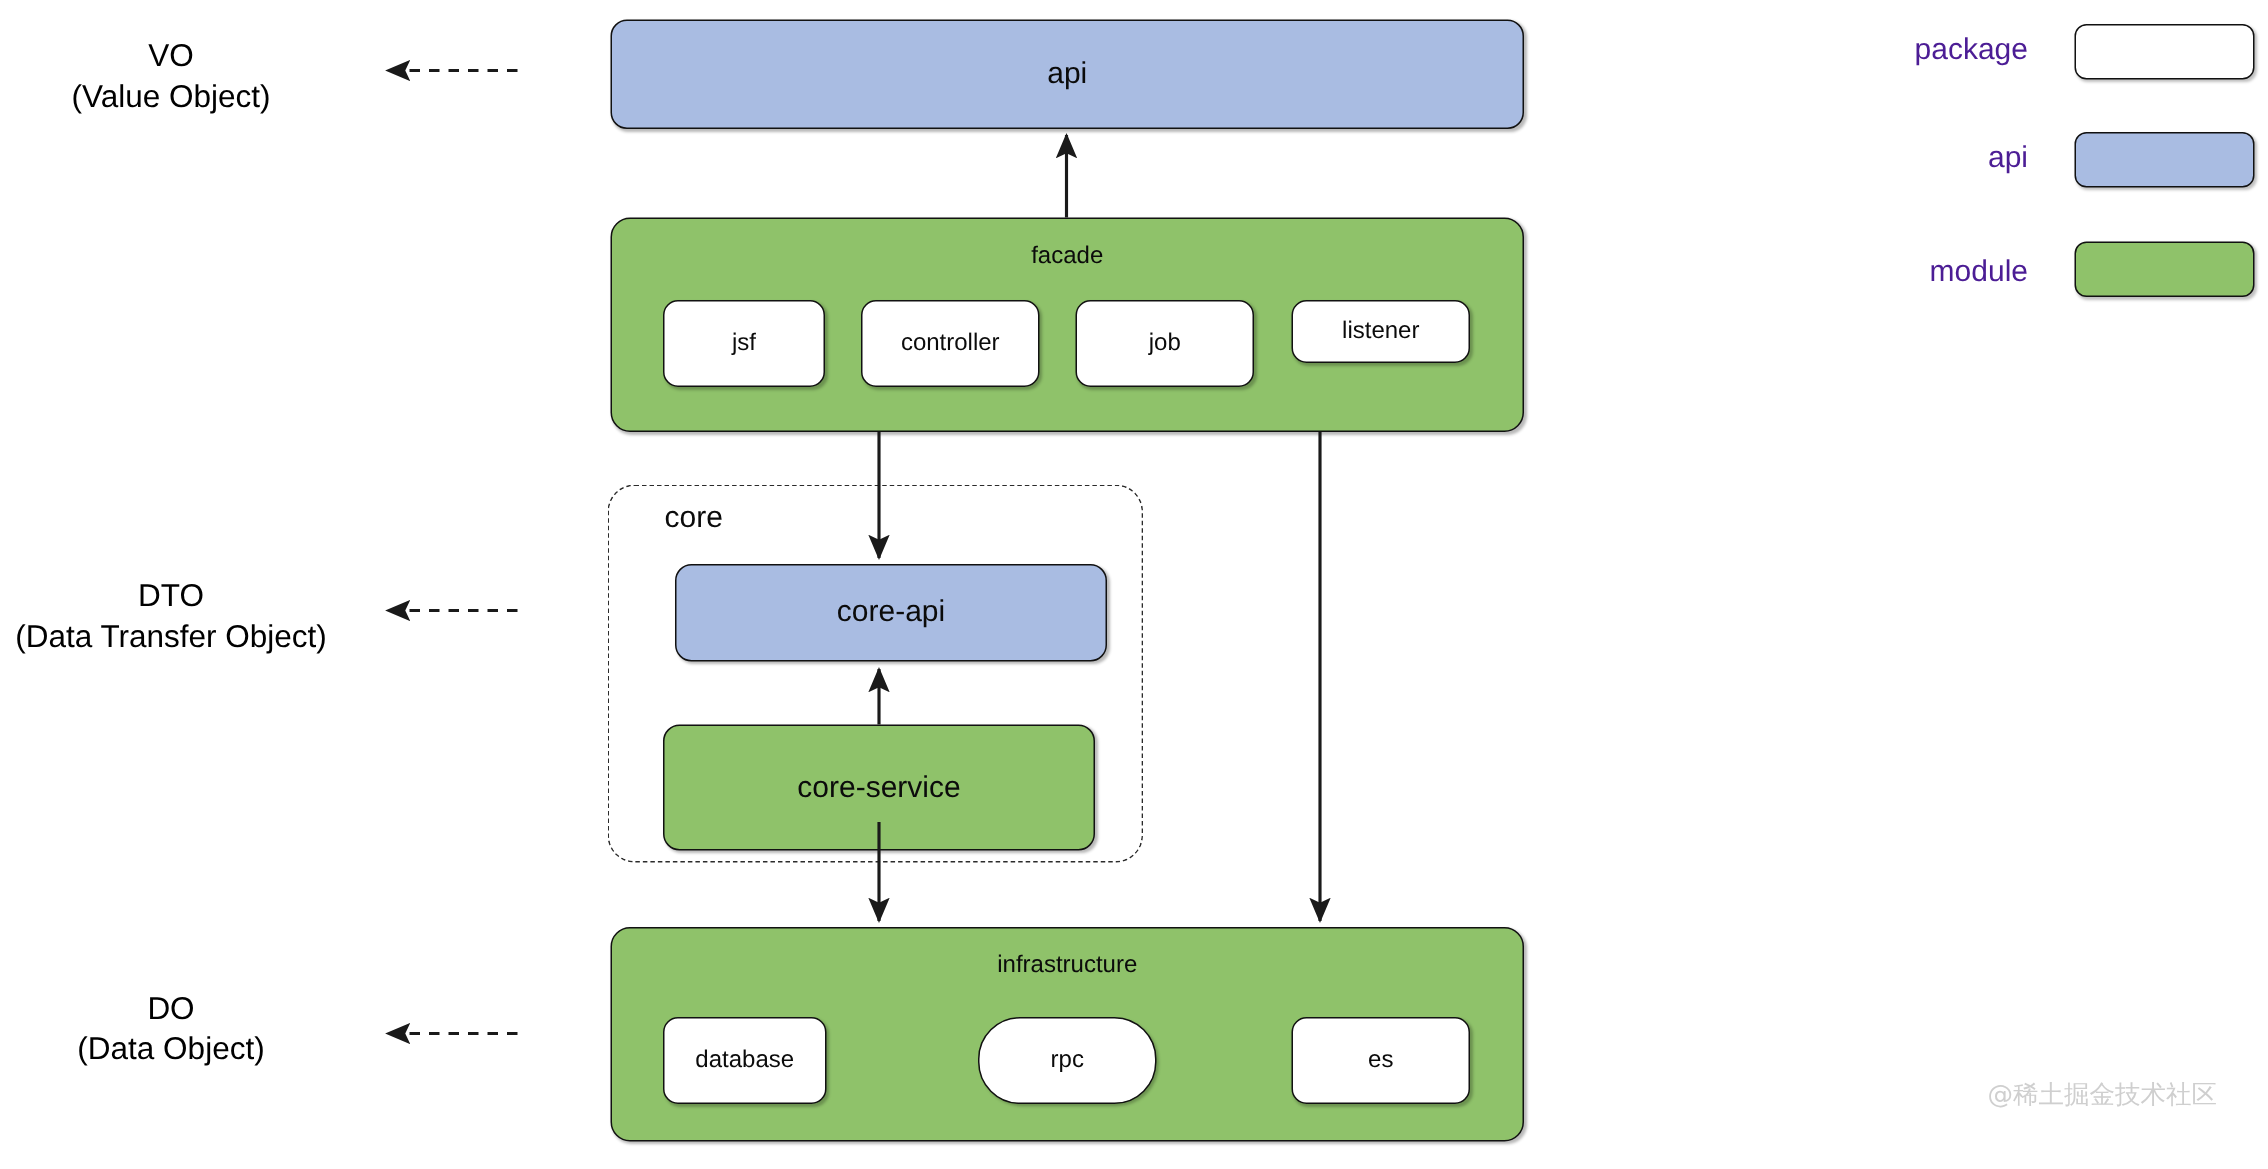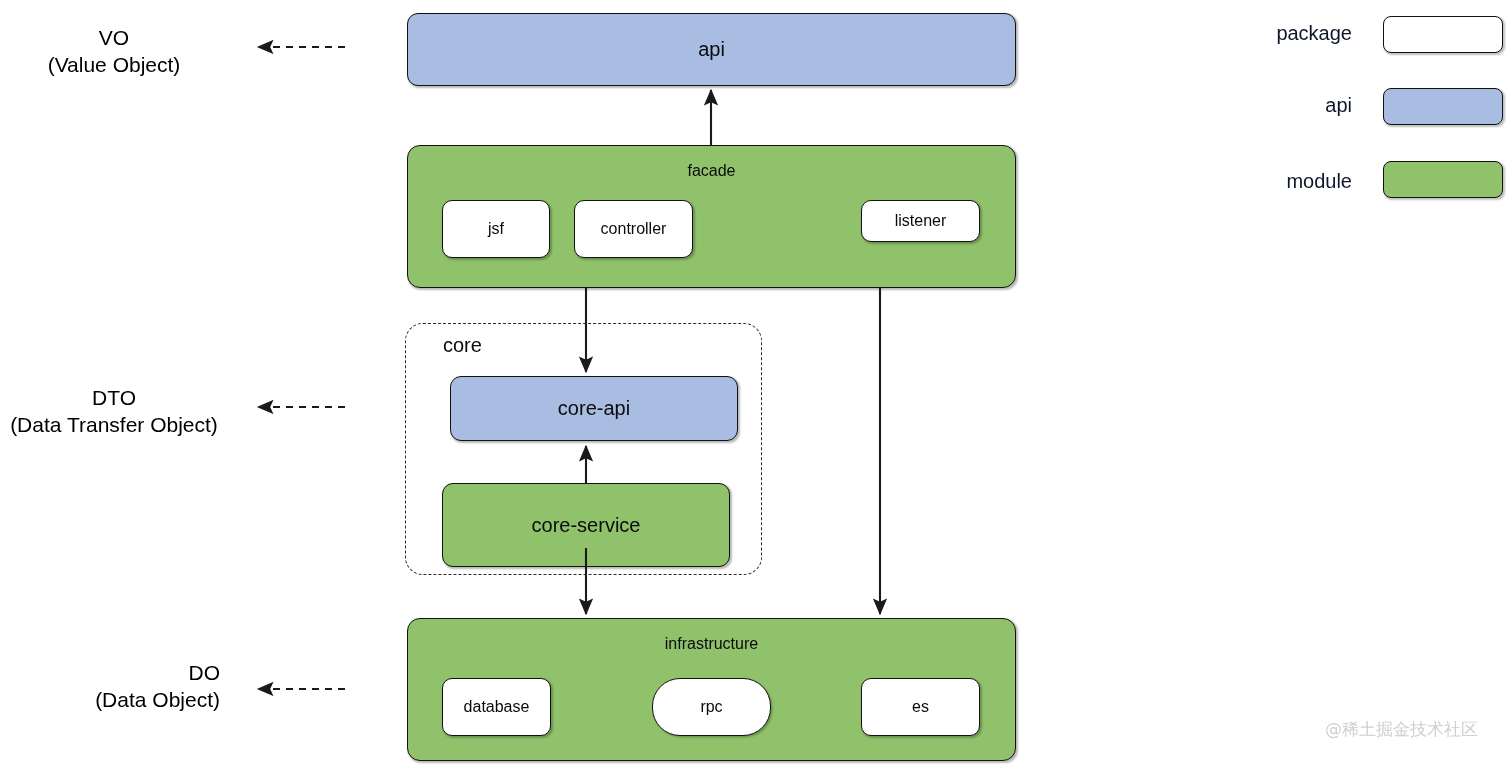--- a/index.html
+++ b/index.html
@@ -92,21 +92,21 @@
     justify-content: center;
     font-size: 16px;
     color: #0b0b0b;
     box-shadow: 1.5px 1.5px 2px rgba(0,0,0,0.25);
   }
 
   
   .legend-label {
     position: absolute;
     font-size: 20px;
-    color: #0f172a;
+    color: #4c1d95;
     text-align: right;
     white-space: nowrap;
   }
   .legend-swatch {
     position: absolute;
     box-sizing: border-box;
     border: 1.8px solid #111111;
     border-radius: 8px;
     box-shadow: 1.5px 1.5px 2px rgba(0,0,0,0.25);
   }
@@ -136,37 +136,40 @@
   <div class="side-label" style="left:8px; top:24px; width:212px;">
     <span class="l1">VO</span>
     <span class="l2">(Value Object)</span>
   </div>
 
   <div class="side-label" style="left:8px; top:384px; width:212px;">
     <span class="l1">DTO</span>
     <span class="l2">(Data Transfer Object)</span>
   </div>
 
-  <div class="side-label" style="left:8px; top:659px; width:212px;text-align:right;">
+  <div class="side-label" style="left:8px; top:659px; width:212px;">
     <span class="l1">DO</span>
     <span class="l2">(Data Object)</span>
   </div>
 
   <div class="node api" style="left:407px; top:13px; width:609px; height:73px;">
     <span>api</span>
   </div>
 
   <div class="group" style="left:407px; top:145px; width:609px; height:143px;">
     <div class="group-title" style="top:16px;">facade</div>
   </div>
   <div class="chip" style="left:442px; top:200px; width:108px; height:58px;">
     <span>jsf</span>
   </div>
   <div class="chip" style="left:574px; top:200px; width:119px; height:58px;">
     <span>controller</span>
+  </div>
+  <div class="chip" style="left:717px; top:200px; width:119px; height:58px;">
+    <span>job</span>
   </div>
   <div class="chip" style="left:861px; top:200px; width:119px; height:42px;">
     <span>listener</span>
   </div>
 
   <div class="dashed-group" style="left:405px; top:323px; width:357px; height:252px;">
   </div>
   <div class="dashed-title" style="left:443px; top:334px;">core</div>
 
   <div class="node api" style="left:450px; top:376px; width:288px; height:65px;text-align:center;">

